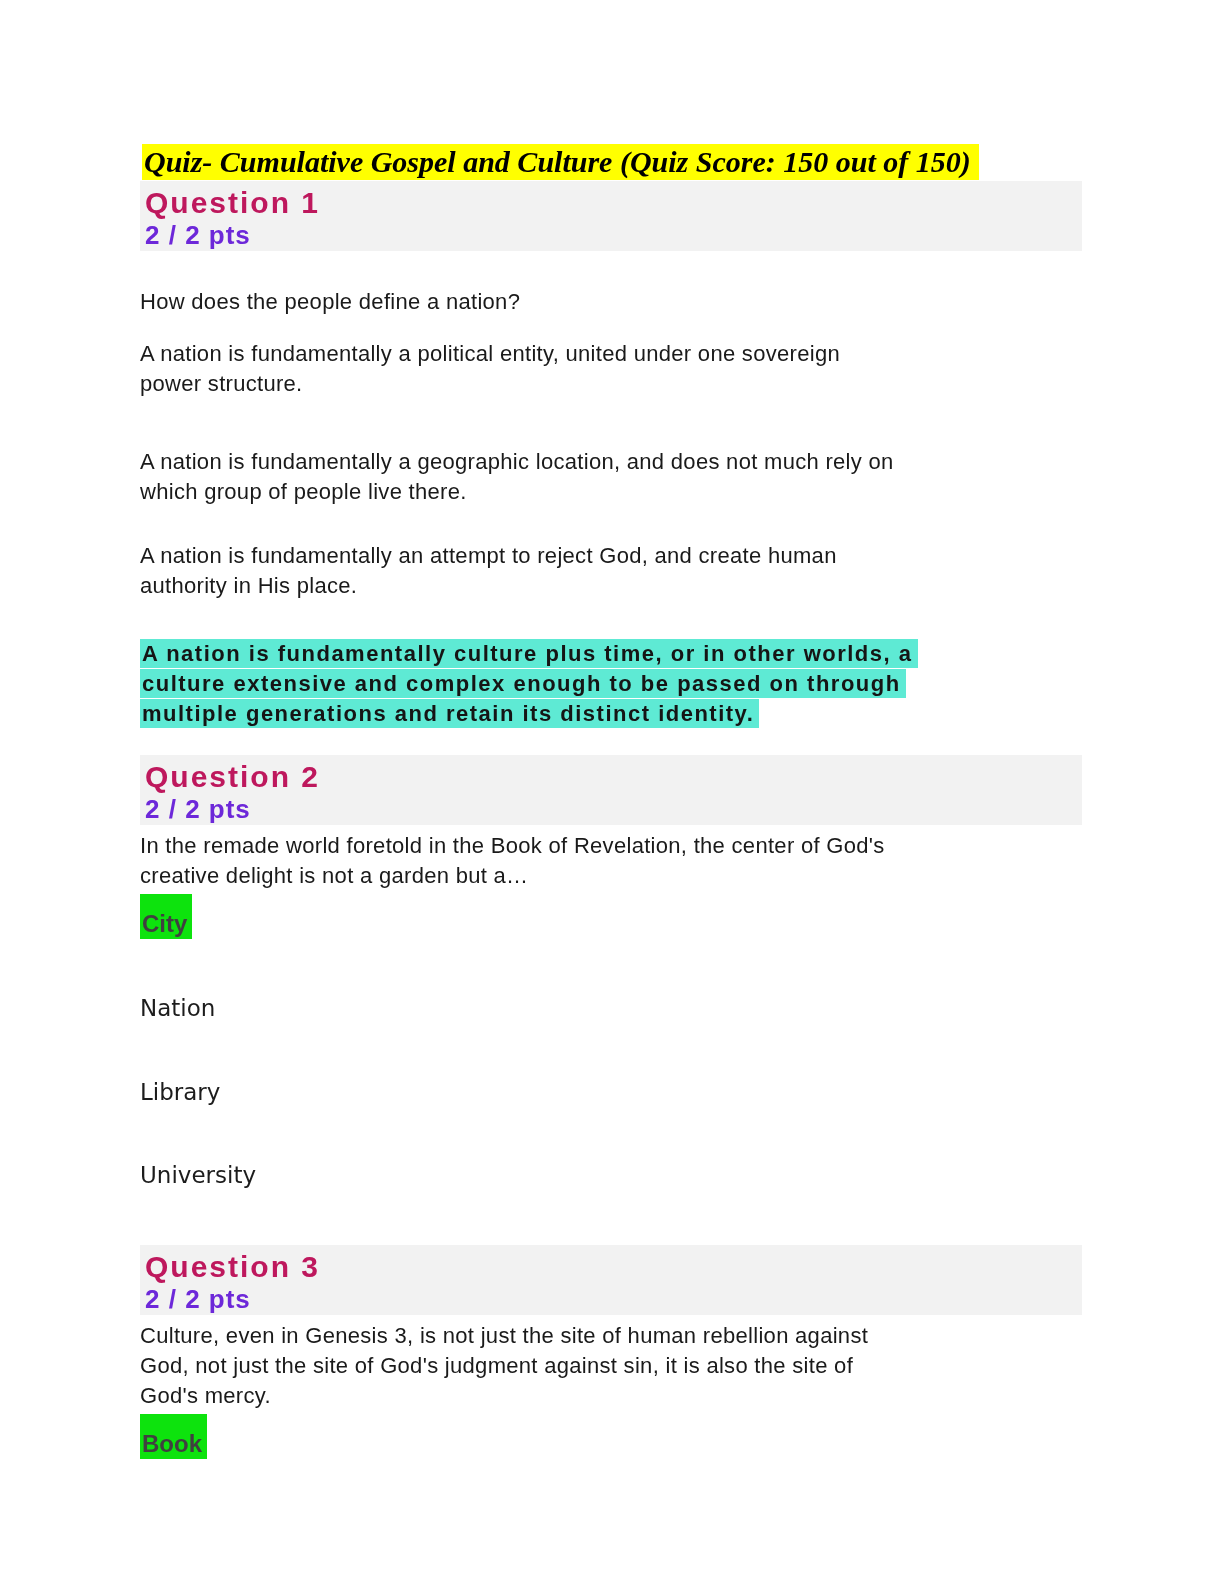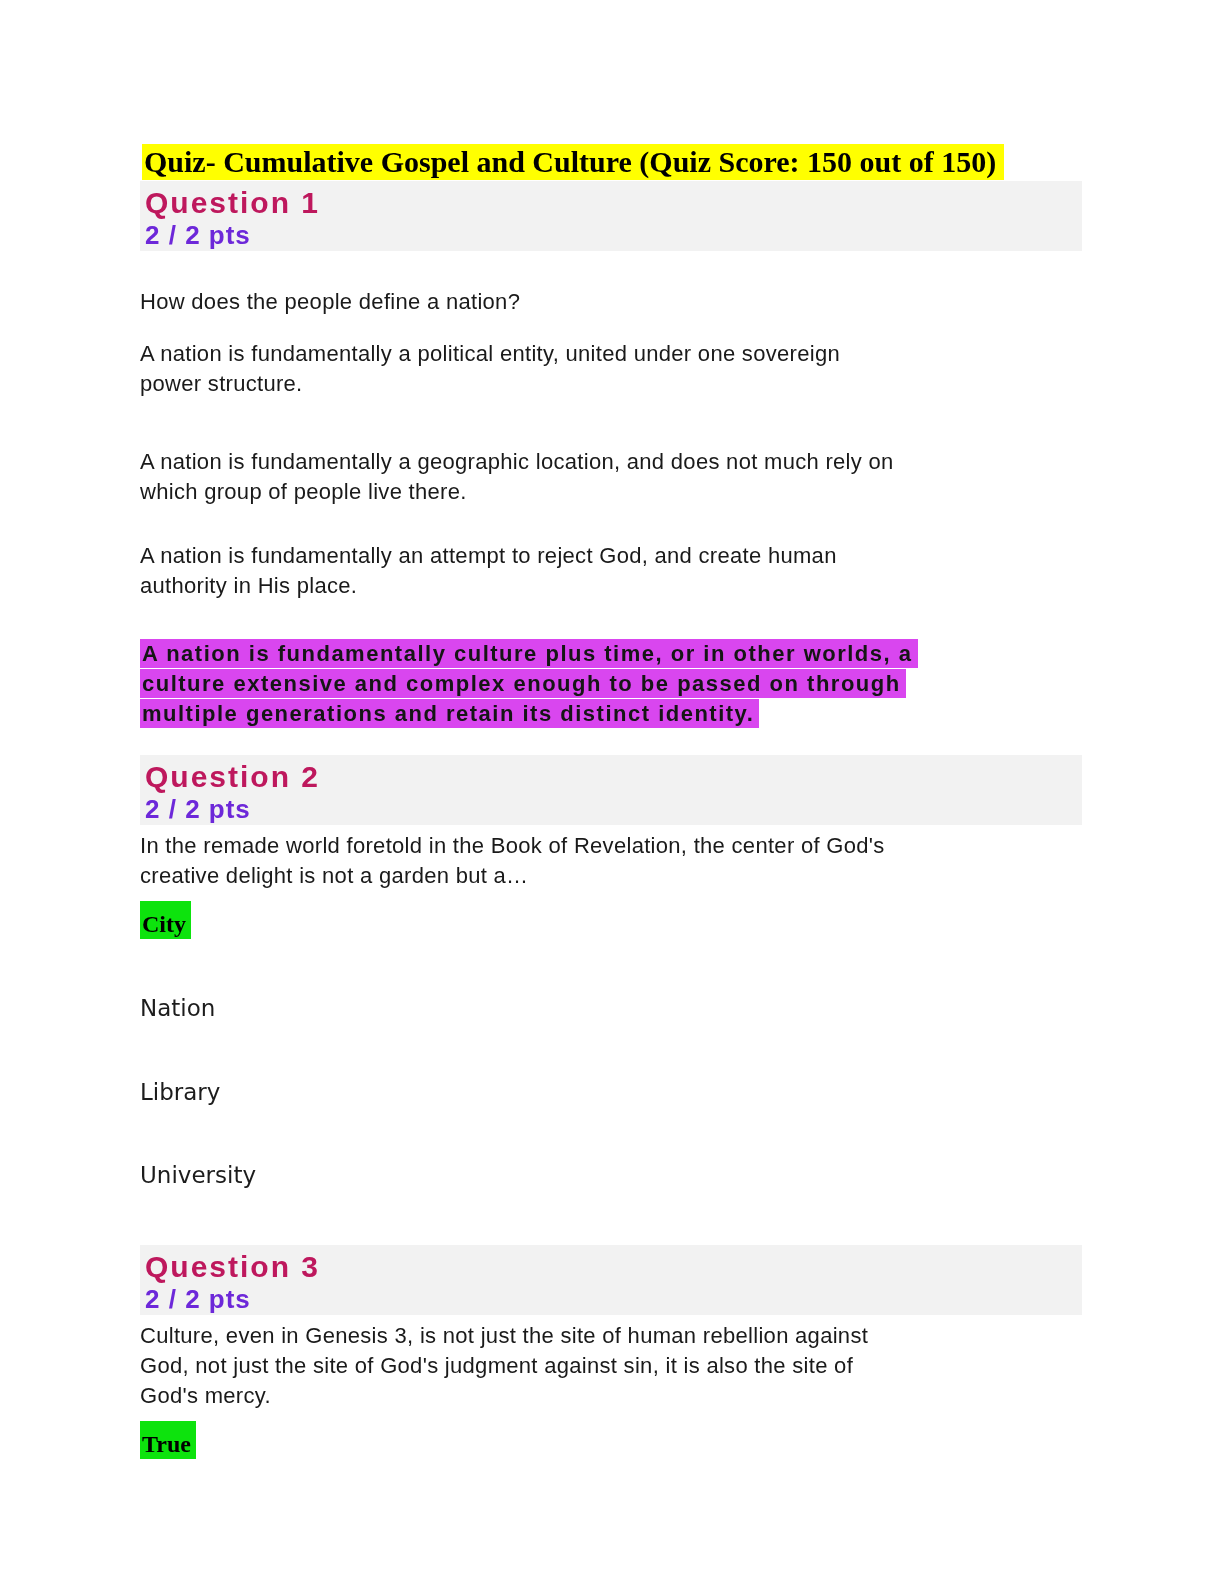--- a/index.html
+++ b/index.html
@@ -12,20 +12,21 @@
   .sheet { padding:143px 142px 0 140px; box-sizing:border-box; }
 
   
   .title-line {
     margin:0 0 0 2px;
     font-family:"Liberation Serif", serif;
     font-weight:bold;
     font-size:30px;
     line-height:38px;
     color:#000000;
+    font-style:italic;
   }
   .hl-yellow { background:#ffff00; padding:1px 8px 2px 2px; }
 
   
   .q-header {
     background:#f2f2f2;
     padding:4px 0 2px 5px;
   }
   .q-title {
     font-weight:bold;
@@ -47,44 +48,44 @@
     margin:0;
     font-size:22px;
     line-height:30px;
     color:#1a1a1a;
     letter-spacing:0.3px;
     white-space:pre-line;
   }
 
   
   .hl-green {
-    background:#d946ef;
+    background:#5eead4;
     color:#151515;
     font-weight:bold;
     letter-spacing:1.5px;
     padding:2px 5px 2px 2px;
     -webkit-box-decoration-break:clone;
     box-decoration-break:clone;
   }
 
   
   .word-opt {
     margin:0;
     font-family:"DejaVu Sans", sans-serif;
     font-size:23px;
     line-height:30px;
     color:#1c1c1c;
   }
   .hl-green-word {
-    font-family:Liberation Serif, serif;
+    font-family:Liberation Sans, sans-serif;
     font-weight:bold;
     font-size:24px;
     background:#0de30d;
-    color:#000000;
-    padding:10px 5px 2px 2px;
+    color:#404040;
+    padding:16px 5px 2px 2px;
   }
 
   
   .mb-36{margin-bottom:36px}.mb-22{margin-bottom:22px}
   .mb-48{margin-bottom:48px}.mb-34{margin-bottom:34px}.mb-38{margin-bottom:38px}
   .mb-26{margin-bottom:26px}.mb-6{margin-bottom:6px}.mb-18{margin-bottom:18px}
   .mb-54{margin-bottom:54px}.mb-53{margin-bottom:53px}.mb-55{margin-bottom:55px}
 </style>
 </head>
 <body>
@@ -136,16 +137,16 @@
   <section>
     <div class="q-header mb-6">
       <div class="q-title">Question 3</div>
       <div class="q-pts">2 / 2 pts</div>
     </div>
 
     <p class="prompt mb-18">Culture, even in Genesis 3, is not just the site of human rebellion against
 God, not just the site of God's judgment against sin, it is also the site of
 God's mercy.</p>
 
-    <p class="word-opt"><span class="hl-green-word">True</span></p>
+    <p class="word-opt"><span class="hl-green-word">Book</span></p>
   </section>
 
 </div>
 
 </body></html>

